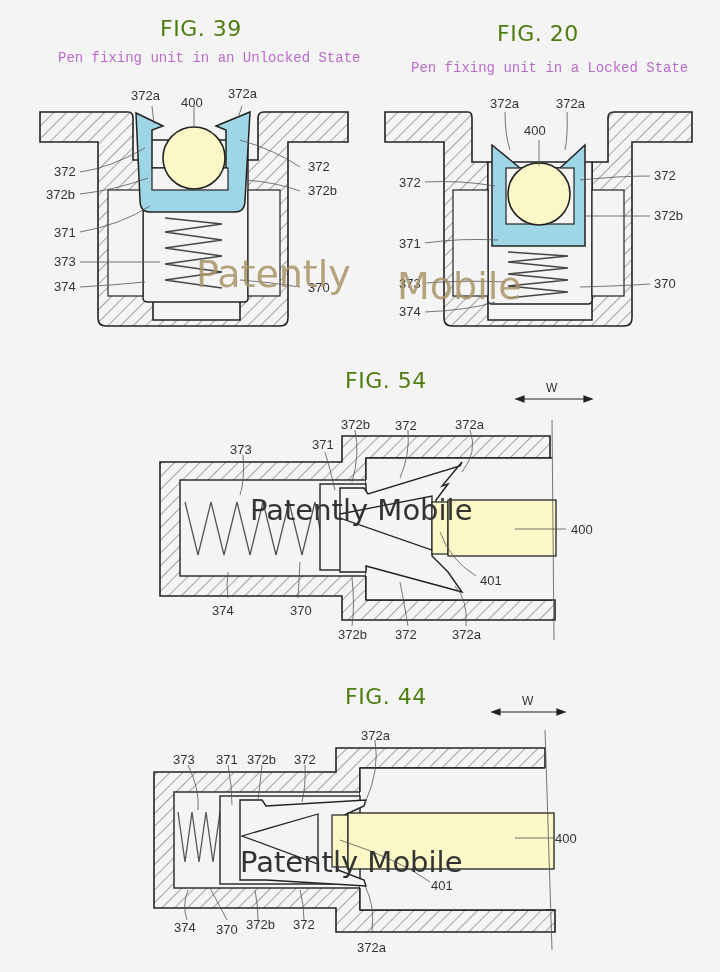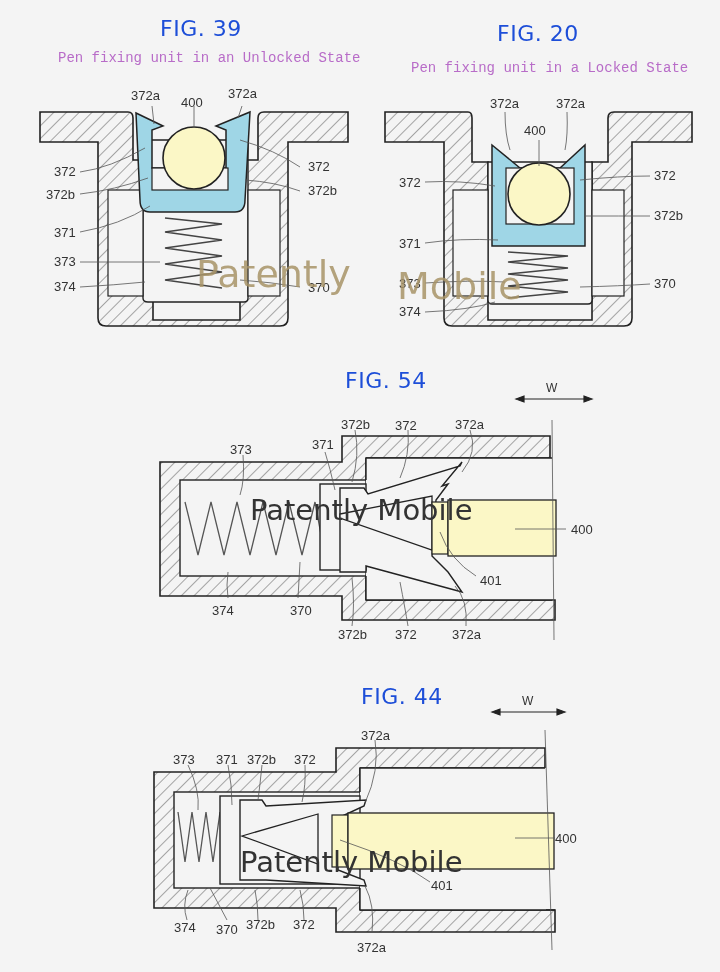--- a/index.html
+++ b/index.html
@@ -1,18 +1,18 @@
 <!DOCTYPE html>
 <html><head>
 <meta charset="utf-8">
 <style>
   html, body { margin:0; padding:0; }
   body { width:720px; height:972px; background:#f4f4f4; position:relative; overflow:hidden;
          font-family:"Liberation Sans", sans-serif; color:#222; }
-  .fig-title { position:absolute; font-family:"DejaVu Sans", sans-serif; font-size:22px; color:#1d4ed8; letter-spacing:0.5px;text-align:center; }
+  .fig-title { position:absolute; font-family:"DejaVu Sans", sans-serif; font-size:22px; color:#4d7c0f; letter-spacing:0.5px;text-align:center; }
   .fig-sub { position:absolute; font-family:Liberation Mono, monospace; font-size:14px; color:#b86cc8; white-space:nowrap; }
   .lbl { position:absolute; font-family:"Liberation Sans", sans-serif; font-size:13px; color:#333; white-space:nowrap; }
   .wm { position:absolute; font-family:"DejaVu Sans", sans-serif; white-space:nowrap; }
   svg { position:absolute; left:0; top:0; }
 </style>
 </head>
 <body>
 
 <svg width="720" height="972" viewBox="0 0 720 972">
   <defs>
@@ -189,21 +189,21 @@
 <div class="lbl" style="left:455px;top:417px;">372a</div>
 <div class="lbl" style="left:571px;top:522px;">400</div>
 <div class="lbl" style="left:480px;top:573px;">401</div>
 <div class="lbl" style="left:212px;top:603px;">374</div>
 <div class="lbl" style="left:290px;top:603px;">370</div>
 <div class="lbl" style="left:338px;top:627px;">372b</div>
 <div class="lbl" style="left:395px;top:627px;">372</div>
 <div class="lbl" style="left:452px;top:627px;">372a</div>
 <div class="wm" style="left:250px;top:493px;font-size:29px;color:#333;">Patently Mobile</div>
 
-<div class="fig-title" style="left:345px;top:684px;margin-left:16px;">FIG. 44</div>
+<div class="fig-title" style="left:345px;top:684px;">FIG. 44</div>
 <div class="lbl" style="left:522px;top:694px;font-size:12px;">W</div>
 <div class="lbl" style="left:361px;top:728px;">372a</div>
 <div class="lbl" style="left:173px;top:752px;">373</div>
 <div class="lbl" style="left:216px;top:752px;">371</div>
 <div class="lbl" style="left:247px;top:752px;">372b</div>
 <div class="lbl" style="left:294px;top:752px;">372</div>
 <div class="lbl" style="left:555px;top:831px;">400</div>
 <div class="lbl" style="left:431px;top:878px;">401</div>
 <div class="lbl" style="left:174px;top:920px;">374</div>
 <div class="lbl" style="left:216px;top:922px;">370</div>

